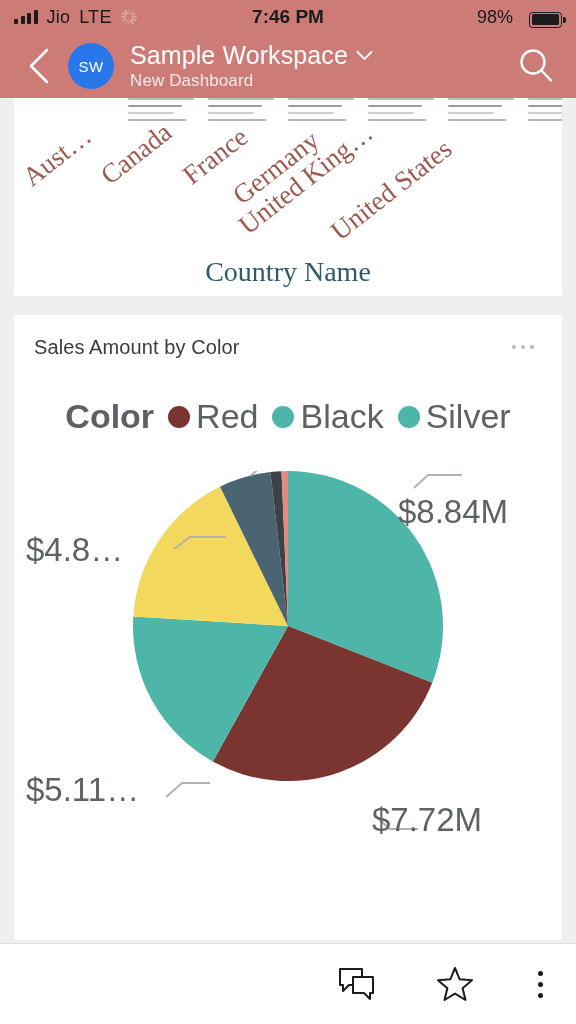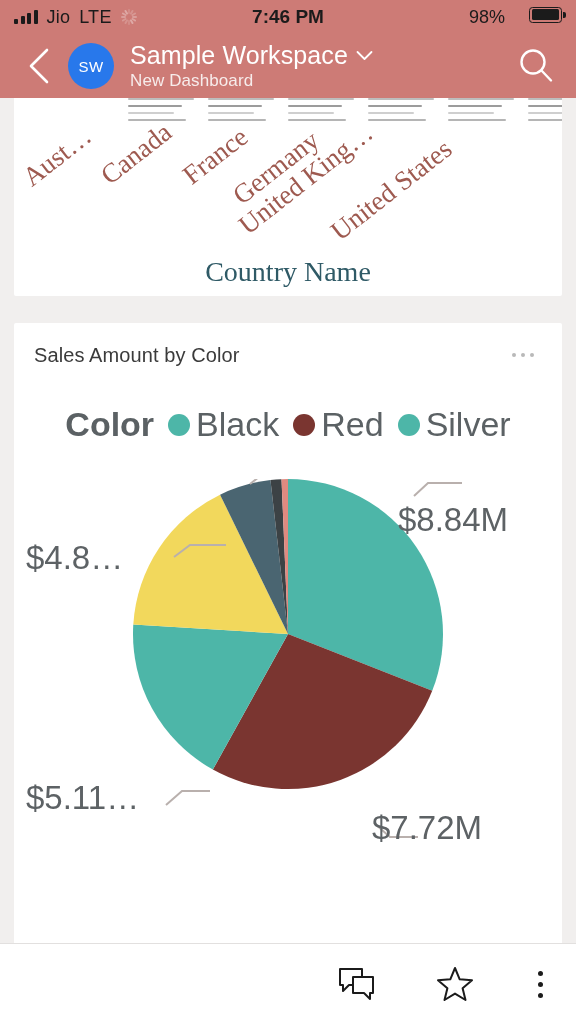--- a/index.html
+++ b/index.html
@@ -14,21 +14,21 @@
   
   .statusbar{
     position:absolute; top:0; left:0; width:576px; height:34px;
     background:#cd7b76; color:#1b1b1b;
     display:flex; align-items:center; padding:0 14px;
     font-size:19px; font-weight:bold;
   }
   .sb-left{ display:flex; align-items:center; gap:9px; flex:1; }
   .sb-center{ position:absolute; left:0; width:576px; text-align:center;
               font-size:19px; font-weight:bold; pointer-events:none; }
-  .sb-right{ display:flex; align-items:flex-start; gap:24px; justify-content:flex-end; flex:1; z-index:2;}
+  .sb-right{ display:flex; align-items:flex-end; gap:16px; justify-content:flex-end; flex:1; z-index:2;}
   .bars{ display:flex; align-items:flex-end; gap:2.5px; height:14px; }
   .bars i{ display:block; width:4px; background:#1b1b1b; border-radius:1px; }
   .bars i:nth-child(1){ height:5px; }
   .bars i:nth-child(2){ height:8px; }
   .bars i:nth-child(3){ height:11px; }
   .bars i:nth-child(4){ height:14px; }
   .carrier{ font-size:18px; font-weight:500; letter-spacing:.2px;}
   .lte{ font-size:18px; font-weight:500; letter-spacing:.3px;}
   .spinner{ width:16px; height:16px; position:relative; opacity:.55; }
   .spinner span{ position:absolute; left:7px; top:0; width:2px; height:5px;
@@ -59,21 +59,21 @@
   .chev{ flex:0 0 auto; }
   .dash-name{ color:#f7eceb; font-size:17px; margin-top:1px; letter-spacing:.1px; }
   .searchbtn{ width:48px; height:48px; display:flex; align-items:center; justify-content:center; }
 
   
   .content{ position:absolute; top:98px; left:0; width:576px; height:845px;
             background:#f1efee; overflow:hidden; }
 
   .card{ background:#fff; margin:0 14px 14px 14px; position:relative; }
   .card.first{ border-radius:0 0 2px 2px; height:198px; overflow:hidden; }
-  .card.second{ height:625px; border-radius:2px; margin-top:27px;text-align:center; }
+  .card.second{ height:625px; border-radius:2px; margin-top:19px;text-align:center; }
 
   
   .clipped{ position:absolute; inset:0; }
   .tickstack{ position:absolute; top:0; width:66px; }
   .tickstack span{ display:block; height:2px; background:#bdbdbd; margin-bottom:5px; border-radius:1px;}
   .tickstack span.l2{ width:82%; background:#9c9c9c;}
   .tickstack span.l3{ width:70%; background:#cfcfcf;}
   .tickstack span.l4{ width:88%; background:#b5b5b5;}
   .catlabel{
     position:absolute; color:#9e5a50; font-family:"Liberation Serif", serif;
@@ -236,26 +236,26 @@
         <span class="ellipsis">
             <i></i>
             <i></i>
             <i></i>
           </span>
       </div>
 
       <div class="legend" id="legend">
         <span class="legend-title">Color</span>
       <span class="legend-item">
+            <span class="legend-dot" style="background: rgb(122, 53, 48);"></span>
+            <span class="legend-label">Red</span>
+          </span>
+          <span class="legend-item">
             <span class="legend-dot" style="background: rgb(77, 182, 168);"></span>
             <span class="legend-label">Black</span>
-          </span>
-          <span class="legend-item">
-            <span class="legend-dot" style="background: rgb(122, 53, 48);"></span>
-            <span class="legend-label">Red</span>
           </span>
           <span class="legend-item">
             <span class="legend-dot" style="background: rgb(77, 182, 168);"></span>
             <span class="legend-label">Silver</span>
           </span>
         </div>
 
       <div class="piewrap" id="piewrap">
           <svg class="pie-svg" width="548" height="440" viewBox="0 0 548 440">
             <path d="M 274 155 L 274.00 0.00 A 155 155 0 0 1 418.21 211.81 Z" fill="#4db6a8"></path>

